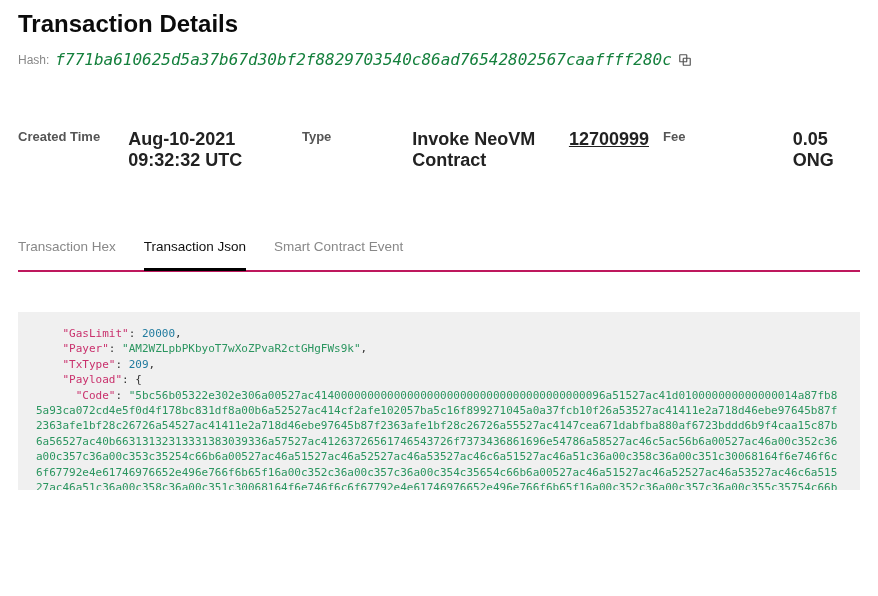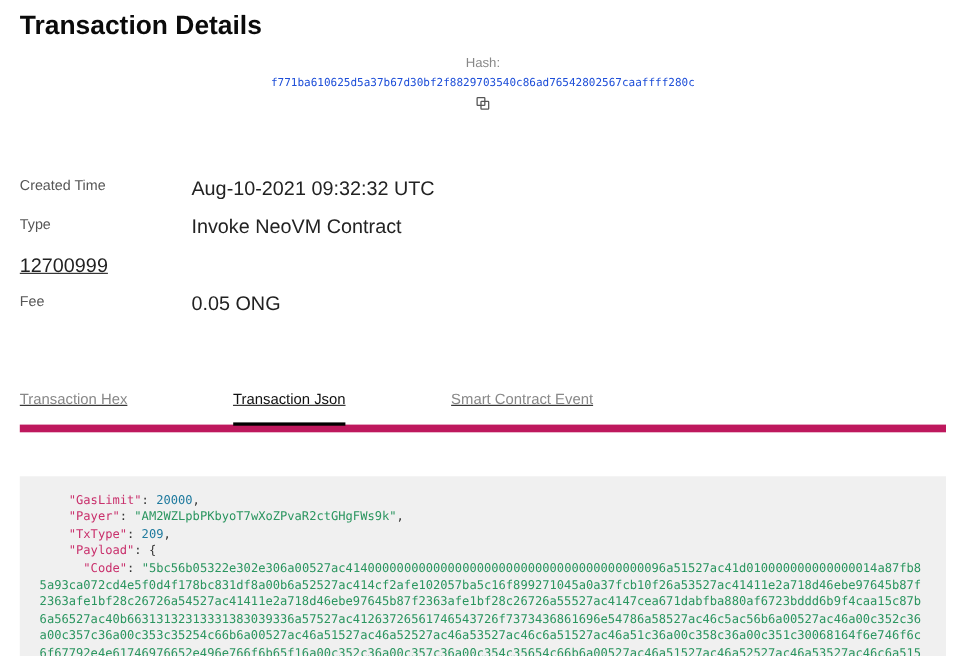--- a/index.html
+++ b/index.html
@@ -17,36 +17,37 @@
     margin-bottom: 12px;
     color: #0b0b0b;
   }
   .hash-row {
     display: flex;
     align-items: center;
     gap: 6px;
     font-size: 12px;
     color: #888;
     margin-bottom: 60px;
-    flex-direction: column;
   }
   .hash-row .hash-val {
-    color: #1d4ed8;
+    color: #15803d;
     font-family: Menlo, Consolas, monospace;
-    font-size: 10px;
+    font-size: 16px;
+    font-style: italic;
   }
   .copy-icon {
     cursor: pointer;
     display: inline-flex;
   }
   .meta-table {
     display: flex;
-    flex-direction: column;
+    flex-direction: row;
     gap: 14px;
     margin-bottom: 62px;
+    font-weight: bold;
   }
   .meta-row {
     display: flex;
   }
   .meta-label {
     width: 156px;
     color: #555;
     font-size: 13px;
   }
   .meta-value {
@@ -55,23 +56,22 @@
   }
   .meta-value.underline {
     text-decoration: underline;
     cursor: pointer;
   }
   .meta-value.confirmed {
     color: #2fbf5a;
   }
   .tabs {
     display: flex;
-    gap: 96px;
-    border-bottom: 7px solid #be185d;
-    text-decoration: underline;
+    gap: 28px;
+    border-bottom: 2px solid #be185d;
   }
   .tab {
     padding: 6px 0 16px 0;
     font-size: 13.5px;
     color: #888;
     cursor: pointer;
     position: relative;
   }
   .tab.active {
     color: #111;

